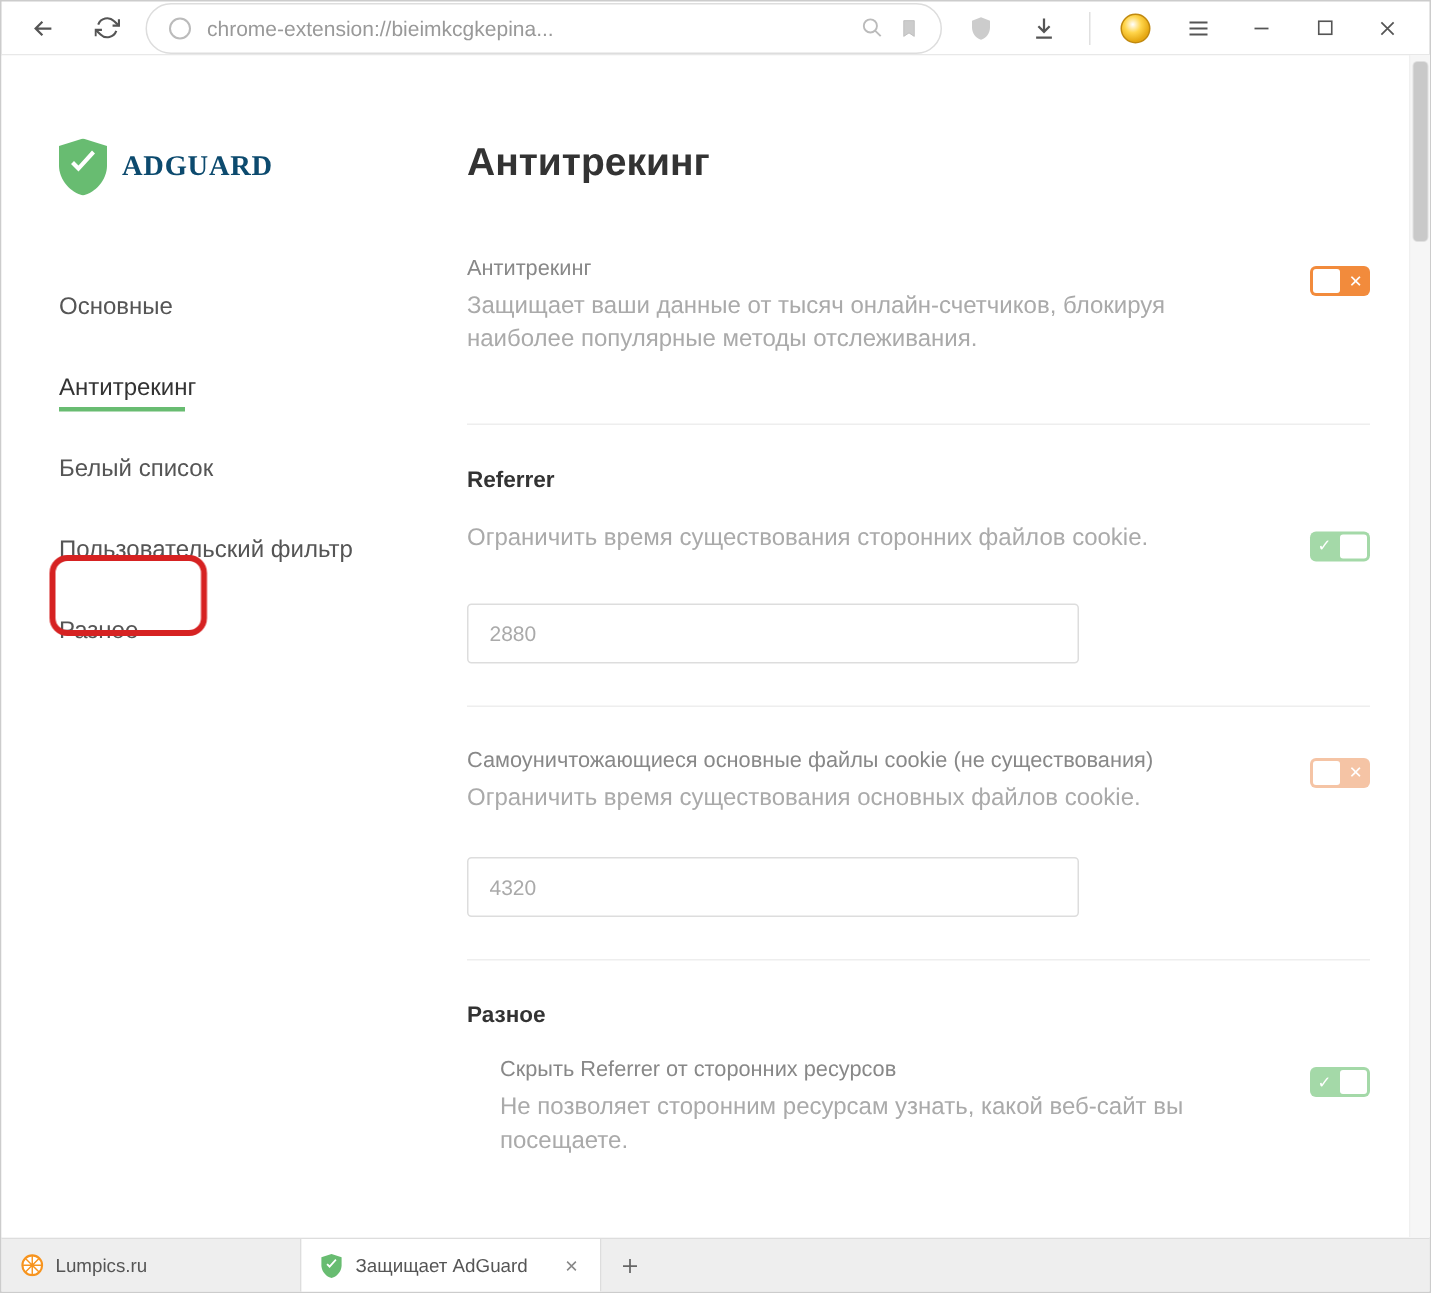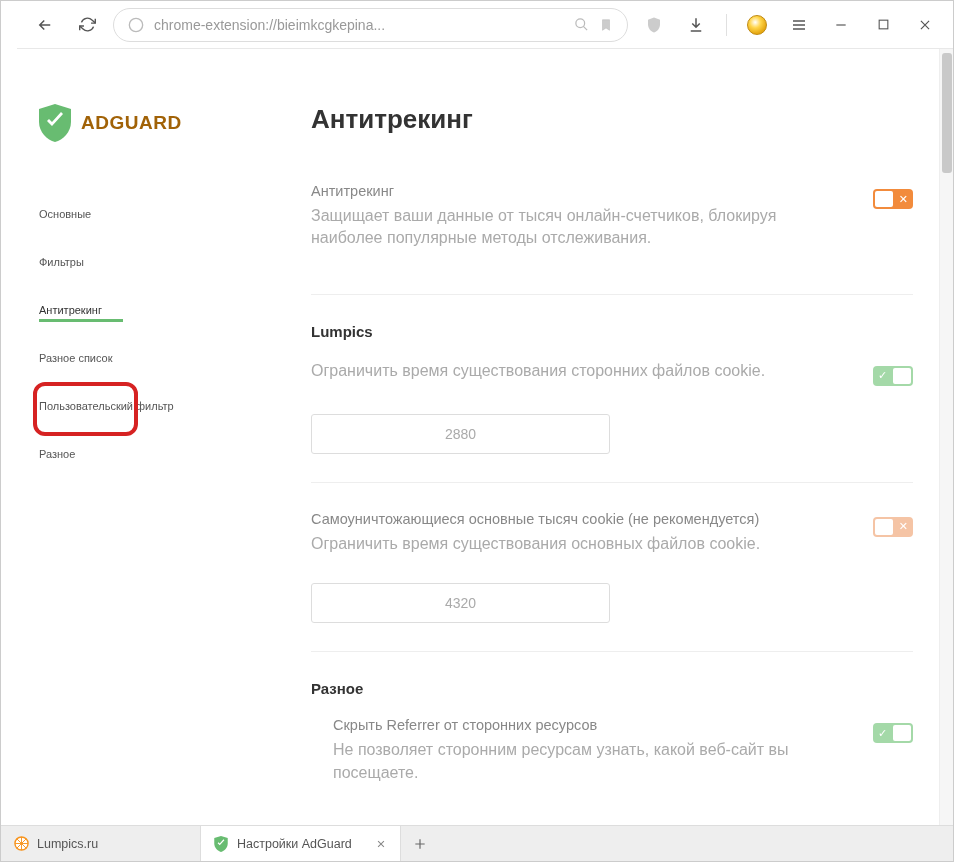--- a/index.html
+++ b/index.html
@@ -1,30 +1,30 @@
 <!DOCTYPE html>
 <html><head>
 <meta charset="utf-8">
 <style>
 * { margin: 0; padding: 0; box-sizing: border-box; }
 body { font-family: -apple-system, "Segoe UI", Arial, sans-serif; background: #f0f0f0; width: 954px; height: 862px; overflow: hidden; position: relative; }
 .browser-window { background: #fff; width: 100%; height: 100%; border: 1px solid #ccc; display: flex; flex-direction: column; }
-.toolbar { height: 48px; display: flex; align-items: center; padding: 0 12px; gap: 10px; border-bottom: 1px solid #e8e8e8; margin-left: 16px; }
+.toolbar { height: 36px; display: flex; align-items: center; padding: 0 12px; gap: 10px; border-bottom: 1px solid #e8e8e8; }
 .tb-icon { width: 32px; height: 32px; display: flex; align-items: center; justify-content: center; cursor: pointer; color: #555; border-radius: 4px; }
 .addr-wrap { flex: 1; display: flex; align-items: center; border: 1px solid #ddd; border-radius: 18px; height: 34px; padding: 0 14px; gap: 10px; color: #888; }
 .addr-text { flex: 1; font-size: 14px; color: #999; }
 .addr-icon { color: #bbb; display: flex; }
 .sep { width: 1px; height: 22px; background: #e0e0e0; margin: 0 4px; }
 .content-area { flex: 1; display: flex; background: #fff; overflow: hidden; position: relative; }
 .page { flex: 1; display: flex; overflow: auto; }
 .sidebar { width: 270px; padding: 55px 0 0 38px; }
 .logo-row { display: flex; align-items: center; gap: 10px; margin-bottom: 48px; }
 .logo-badge { width: 32px; height: 38px; }
-.logo-text { font-weight: 700; font-size: 19px; letter-spacing: 0.5px; color: #a16207; }
-.nav-item { font-size: 11px; color: #555; padding: 18px 0; cursor: pointer; position: relative; }
+.logo-text { font-weight: 700; font-size: 19px; letter-spacing: 0.5px; color: #0c4a6e; font-family: Liberation Serif, serif; }
+.nav-item { font-size: 16px; color: #555; padding: 18px 0; cursor: pointer; position: relative; }
 .nav-item.active { color: #333; }
 .nav-item.active::after { content: ""; display: block; position: absolute; left: 0; bottom: 12px; height: 3px; width: 84px; background: #68bc71; }
 .highlight-box { position: absolute; border: 4px solid #d62222; border-radius: 12px; left: 32px; top: 333px; width: 105px; height: 54px; pointer-events: none; }
 .main { flex: 1; padding: 55px 40px 0 40px; }
 .page-title { font-size: 26px; font-weight: 700; color: #333; margin-bottom: 48px; }
 .setting-row { display: flex; align-items: flex-start; justify-content: space-between; padding-bottom: 16px; gap: 20px; }
 .setting-block { border-bottom: 1px solid #eee; padding-bottom: 28px; margin-bottom: 28px; }
 .setting-block.no-border { border-bottom: none; margin-bottom: 16px; margin-left: 22px; }
 .setting-text { flex: 1; }
 .setting-title { font-size: 14.5px; color: #888; margin-bottom: 6px; }
@@ -33,21 +33,21 @@
 .toggle { width: 40px; height: 20px; border-radius: 4px; position: relative; cursor: pointer; display: flex; align-items: center; flex-shrink: 0; margin-top: 6px; }
 .toggle.on-orange { background: #f28b3c; }
 .toggle.on-green { background: #a4d9a8; }
 .toggle.off-orange { background: #f5c4a5; }
 .toggle .knob { position: absolute; width: 18px; height: 16px; background: #fff; border-radius: 2px; top: 2px; }
 .toggle.left .knob { left: 2px; }
 .toggle.right .knob { right: 2px; }
 .toggle .tx { position: absolute; font-size: 11px; color: #fff; }
 .toggle.left .tx { right: 5px; }
 .toggle.right .tx { left: 5px; }
-.num-input { width: 299px; height: 40px; border: 1px solid #ddd; border-radius: 3px; padding: 0 14px; font-size: 14px; color: #aaa; margin-top: 12px; text-align: center; }
+.num-input { width: 408px; height: 40px; border: 1px solid #ddd; border-radius: 3px; padding: 0 14px; font-size: 14px; color: #aaa; margin-top: 12px; }
 .scrollbar-v { position: absolute; right: 0; top: 0; width: 14px; height: 100%; background: #f6f6f6; border-left: 1px solid #eee; }
 .scroll-thumb { background: #c9c9c9; width: 10px; margin: 2px auto; border-radius: 3px; height: 120px; position: relative; top: 2px; }
 .tabbar { height: 36px; background: #eee; display: flex; align-items: stretch; border-top: 1px solid #ddd; }
 .tab { display: flex; align-items: center; gap: 8px; padding: 0 12px; font-size: 12.5px; color: #555; border-right: 1px solid #ddd; min-width: 200px; cursor: pointer; }
 .tab.active { background: #fff; }
 .tab-fav { width: 16px; height: 16px; display: flex; align-items: center; justify-content: center; }
 .tab-title { flex: 1; white-space: nowrap; overflow: hidden; text-overflow: ellipsis; }
 .tab-close { width: 14px; height: 14px; display: flex; align-items: center; justify-content: center; color: #888; }
 .newtab { width: 38px; display: flex; align-items: center; justify-content: center; color: #666; cursor: pointer; }
 svg { display: block; }
@@ -128,62 +128,61 @@
     <div class="page">
       <div class="sidebar">
         <div class="logo-row">
           <svg class="logo-badge" viewBox="0 0 32 38">
             <path fill="#68bc71" d="M16 0 L32 5 V18 C32 28 24 36 16 38 C8 36 0 28 0 18 V5 Z"></path>
             <path fill="#fff" d="M8 17 l5 5 l11-12 l-2-2 l-9 10 l-3-3 z"></path>
           </svg>
           <span class="logo-text">ADGUARD</span>
         </div>
         <div class="nav-item">Основные</div>
-        <div class="nav-item">Фильтры</div>
         <div class="nav-item active">Антитрекинг</div>
-        <div class="nav-item">Разное список</div>
+        <div class="nav-item">Белый список</div>
         <div class="nav-item">Пользовательский фильтр</div>
         <div class="nav-item">Разное</div>
       </div>
 
       <div class="main">
         <h1 class="page-title">Антитрекинг</h1>
 
         <div class="setting-block">
           <div class="setting-row">
             <div class="setting-text">
               <div class="setting-title">Антитрекинг</div>
               <div class="setting-desc">Защищает ваши данные от тысяч онлайн-счетчиков, блокируя наиболее популярные методы отслеживания.</div>
             </div>
             <div class="toggle on-orange left">
               <span class="tx">✕</span>
                 <div class="knob"></div>
             </div>
           </div>
         </div>
 
-        <div class="section-header">Lumpics</div>
+        <div class="section-header">Referrer</div>
 
         <div class="setting-block">
           <div class="setting-row">
             <div class="setting-text">
               <div class="setting-desc">Ограничить время существования сторонних файлов cookie.</div>
             </div>
             <div class="toggle on-green right">
               <span class="tx">✓</span>
                 <div class="knob"></div>
             </div>
           </div>
           <input class="num-input" value="2880" style="">
         </div>
 
         <div class="setting-block">
           <div class="setting-row">
             <div class="setting-text">
-              <div class="setting-title">Самоуничтожающиеся основные тысяч cookie (не рекомендуется)</div>
+              <div class="setting-title">Самоуничтожающиеся основные файлы cookie (не существования)</div>
               <div class="setting-desc">Ограничить время существования основных файлов cookie.</div>
             </div>
             <div class="toggle off-orange left">
               <span class="tx">✕</span>
                 <div class="knob"></div>
             </div>
           </div>
           <input class="num-input" value="4320" style="">
         </div>
 
@@ -233,21 +232,21 @@
       </span>
       <span class="tab-title">Lumpics.ru</span>
     </div>
     <div class="tab active">
       <span class="tab-fav">
         <svg width="14" height="16" viewBox="0 0 32 38">
             <path fill="#68bc71" d="M16 0 L32 5 V18 C32 28 24 36 16 38 C8 36 0 28 0 18 V5 Z"></path>
             <path fill="#fff" d="M8 17 l5 5 l11-12 l-2-2 l-9 10 l-3-3 z"></path>
           </svg>
       </span>
-      <span class="tab-title">Настройки AdGuard</span>
+      <span class="tab-title">Защищает AdGuard</span>
       <span class="tab-close">
         <svg width="10" height="10" viewBox="0 0 24 24" stroke="currentColor" stroke-width="2.5">
             <path d="M5 5l14 14M19 5L5 19"></path>
           </svg>
       </span>
     </div>
     <div class="newtab">
       <svg width="14" height="14" viewBox="0 0 24 24" stroke="currentColor" stroke-width="2">
           <path d="M12 4v16M4 12h16"></path>
         </svg>

